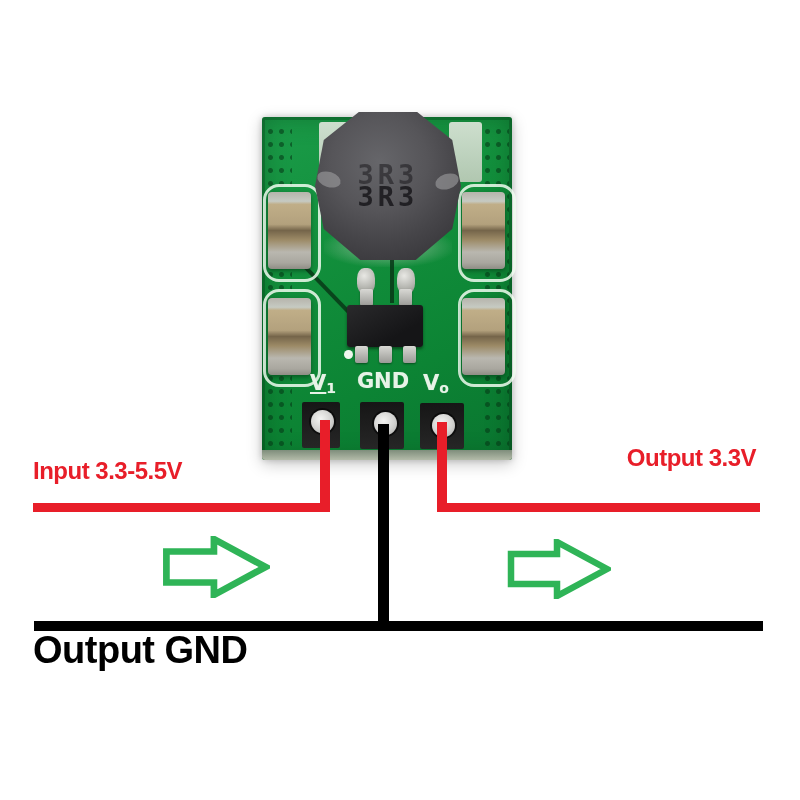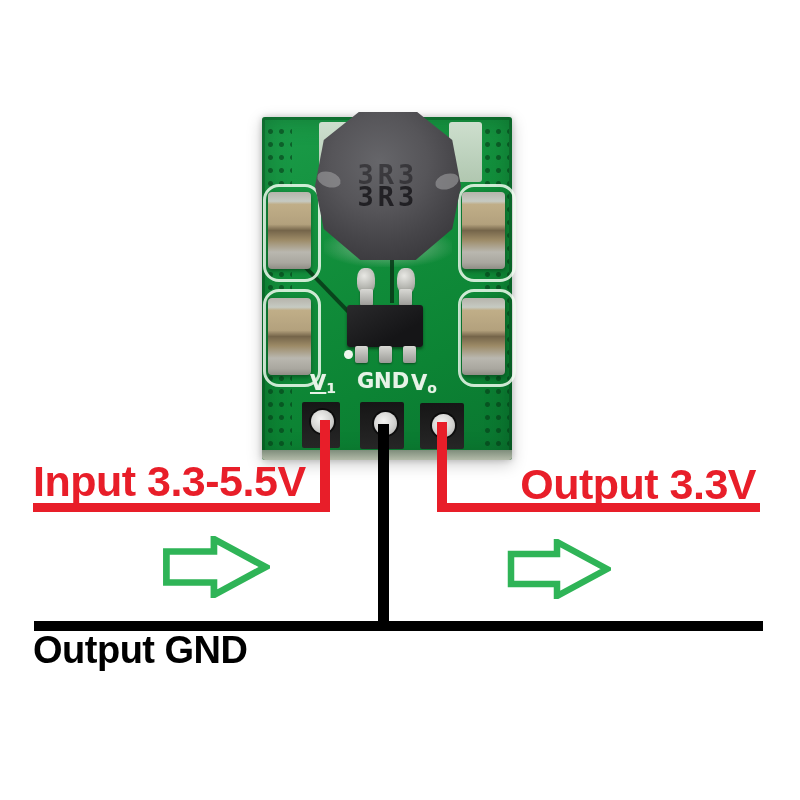--- a/index.html
+++ b/index.html
@@ -64,21 +64,21 @@
        background:radial-gradient(circle at 42% 38%,#f4f4f2,#d2d2d0 55%,#a9a9a7);
        box-shadow:0 0 0 2px rgba(0,0,0,.55);}
 
   
   .wire{position:absolute;}
   .wire.red{background:#e81e29;}
   .wire.black{background:#000;}
 
   
   .ann{position:absolute;font-weight:bold;white-space:nowrap;letter-spacing:-0.5px;}
-  .ann.red{color:#e81e29;font-size:43px;}
+  .ann.red{color:#e81e29;font-size:24px;}
   .ann.black{color:#000;font-size:38px;}
   .right-align{text-align:right;}
 
   
   .arrow{position:absolute;}
 </style>
 </head>
 <body>
 
 <div id="stage">
@@ -121,21 +121,21 @@
     <div class="ic-pin" style="left:117px;top:229px;"></div>
     <div class="ic-pin" style="left:141px;top:229px;"></div>
     <div class="pin1-dot"></div>
 
     <div class="silk" style="left:42px;top:254px;width:38px;text-decoration:underline;">
       <span>V</span><span class="sub">1</span>
     </div>
     <div class="silk" style="left:90px;top:252px;width:62px;">
       <span>GND</span><span class="sub"></span>
     </div>
-    <div class="silk" style="left:141px;top:254px;width:42px;">
+    <div class="silk" style="left:153px;top:254px;width:42px;">
       <span>V</span><span class="sub">o</span>
     </div>
 
     <div class="pad" style="left:40px;top:285px;width:38px;height:46px;"></div>
     <div class="pad" style="left:98px;top:285px;width:44px;height:47px;"></div>
     <div class="pad" style="left:158px;top:286px;width:44px;height:46px;"></div>
     <div class="hole" style="left:49px;top:293px;"></div>
     <div class="hole" style="left:112px;top:295px;"></div>
     <div class="hole" style="left:170px;top:297px;"></div>
 
@@ -143,21 +143,21 @@
   </div>
 
   <div class="wire red" style="left:320px;top:420px;width:10px;height:92px;"></div>
   <div class="wire red" style="left:33px;top:503px;width:297px;height:9px;"></div>
   <div class="wire red" style="left:437px;top:422px;width:10px;height:90px;"></div>
   <div class="wire red" style="left:437px;top:503px;width:323px;height:9px;"></div>
   <div class="wire black" style="left:378px;top:424px;width:11px;height:207px;"></div>
   <div class="wire black" style="left:34px;top:621px;width:729px;height:10px;"></div>
 
   <div class="ann red" style="left:33px;top:457px;">Input 3.3-5.5V</div>
-  <div class="ann red right-align" style="right:44px;top:460px;">Output 3.3V</div>
+  <div class="ann red right-align" style="right:44px;top:444px;">Output 3.3V</div>
   <div class="ann black" style="left:33px;top:629px;">Output GND</div>
 
   <svg class="arrow" style="left:162px;top:536px;" width="108" height="62" viewBox="0 0 104 60">
     <polygon points="4,15 50,15 50,3 100,30 50,57 50,45 4,45" fill="#ffffff" stroke-width="6.5" stroke-linejoin="miter" stroke="#2fb457"></polygon>
   </svg>
   <svg class="arrow" style="left:507px;top:539px;" width="104" height="60" viewBox="0 0 104 60">
     <polygon points="4,15 50,15 50,3 100,30 50,57 50,45 4,45" fill="#ffffff" stroke-width="6.5" stroke-linejoin="miter" stroke="#2fb457"></polygon>
   </svg>
 
 </div>

